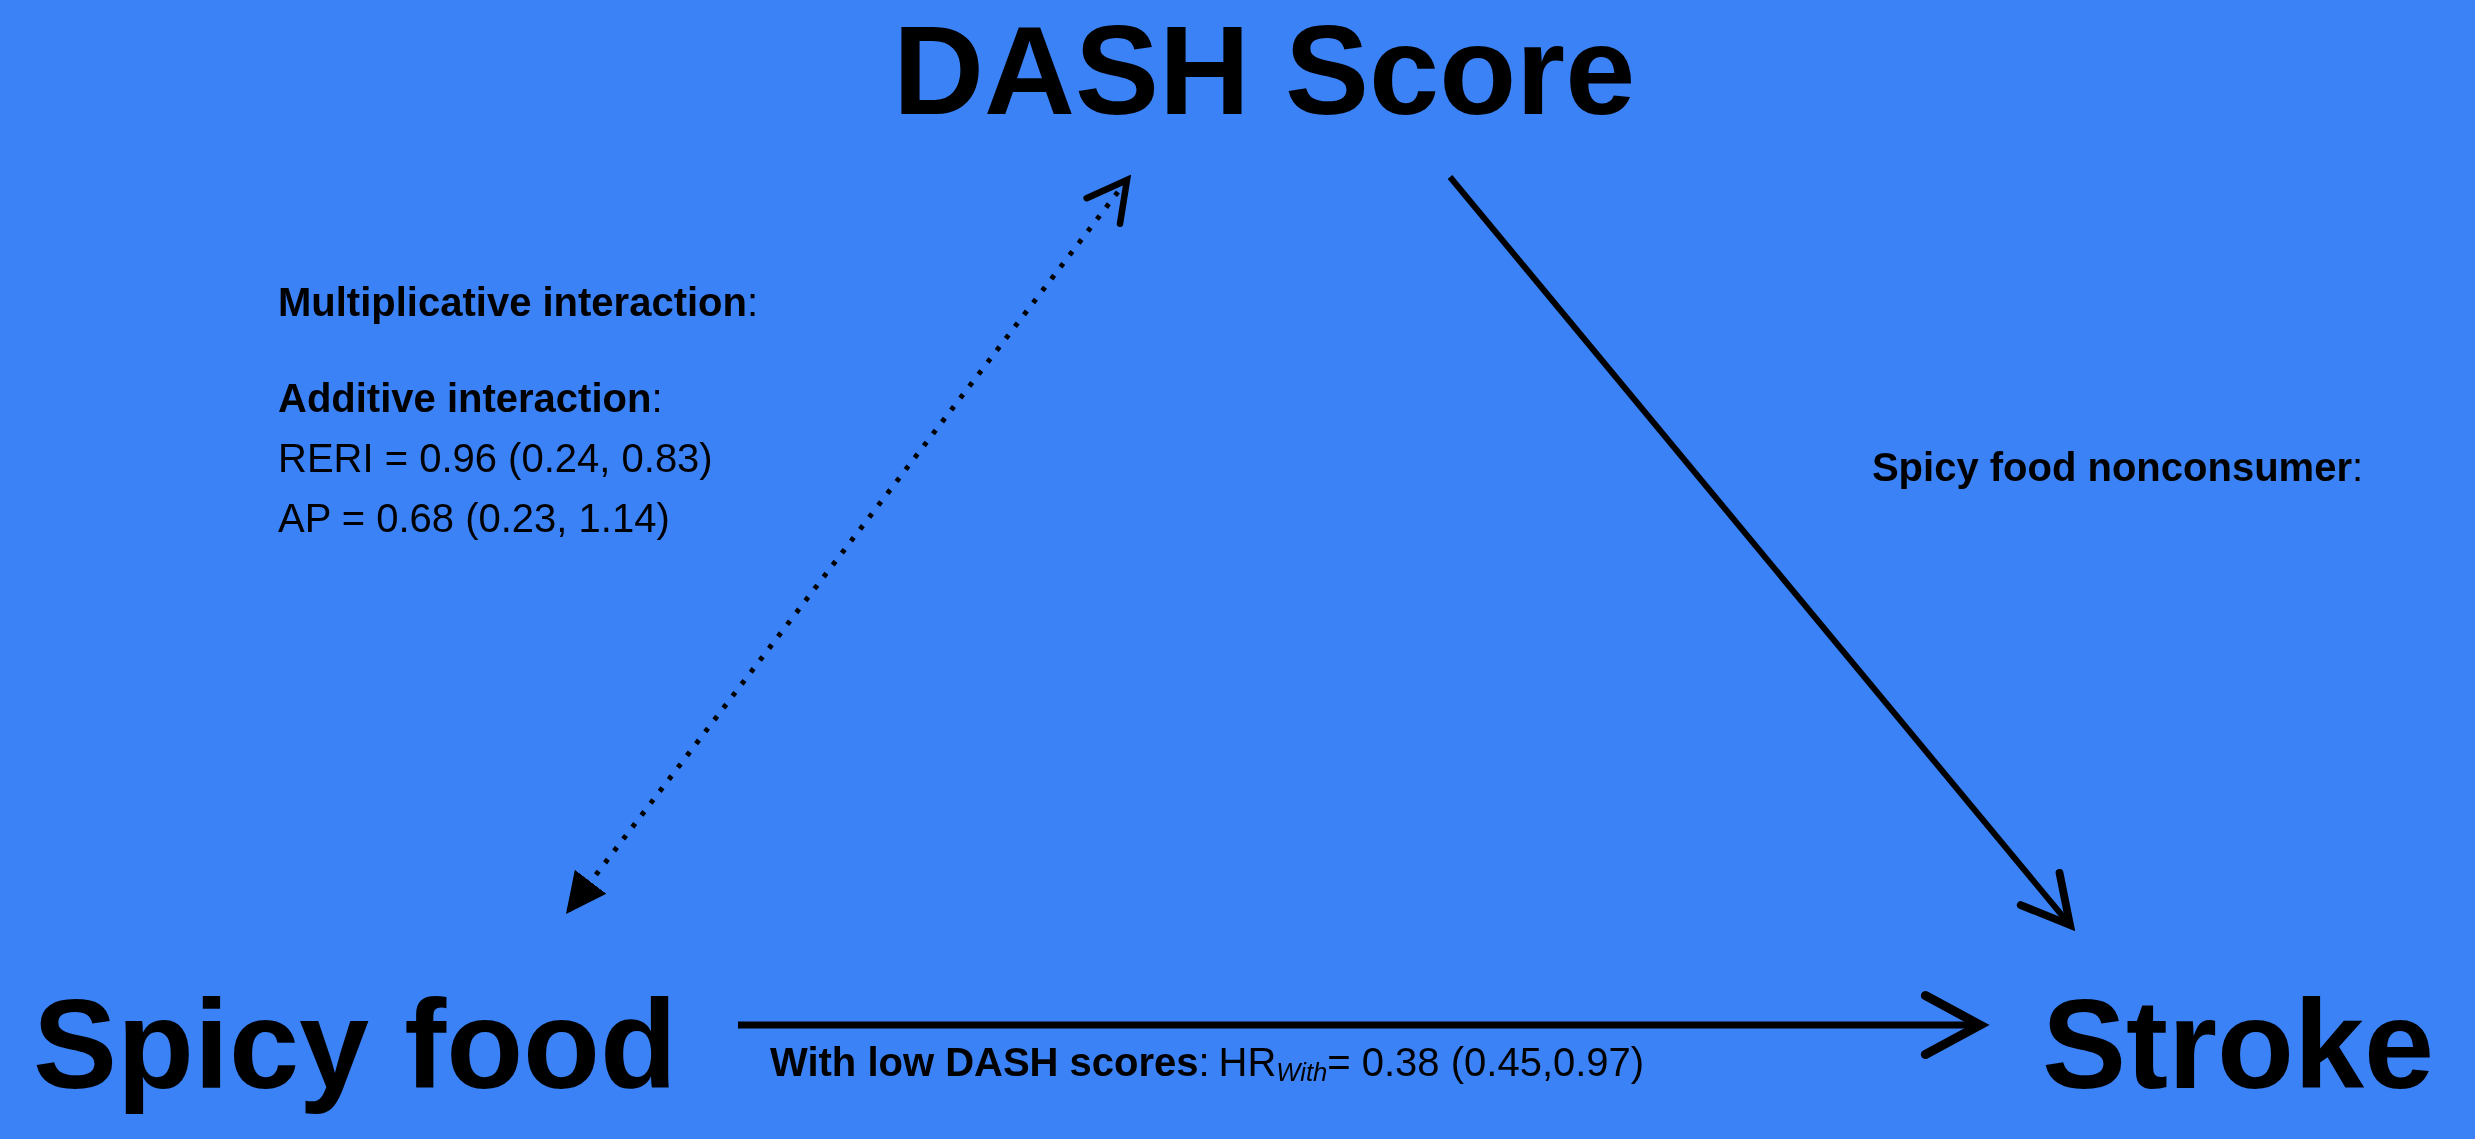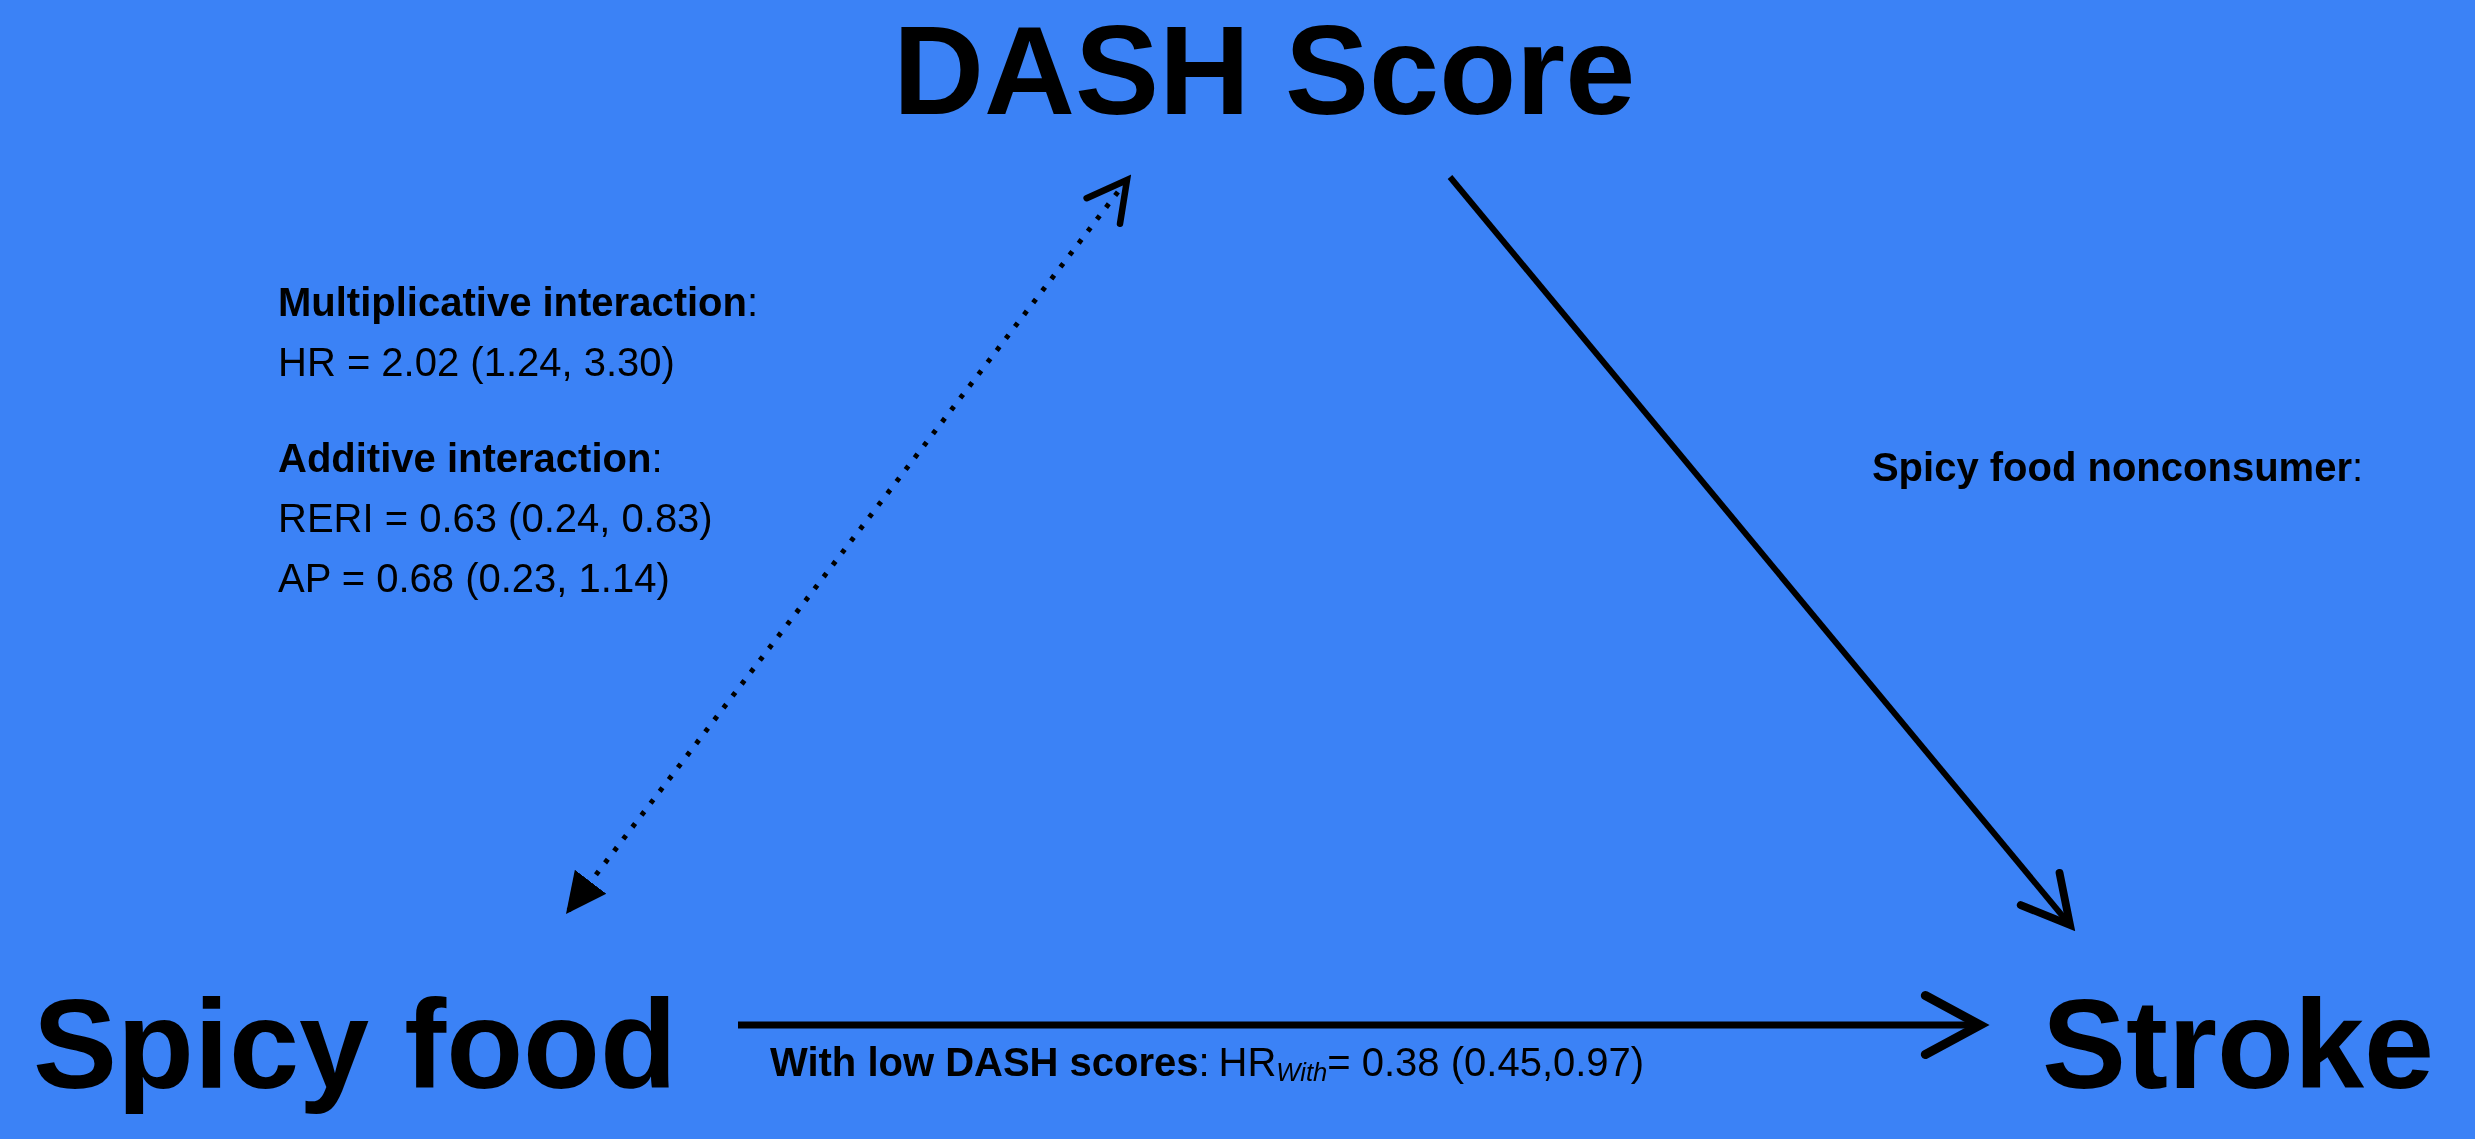--- a/index.html
+++ b/index.html
@@ -78,26 +78,25 @@
   </svg>
 
   <div class="node" id="node-mediator">DASH Score</div>
   <div class="node" id="node-outcome">Stroke</div>
   <div class="node" id="node-exposure">Spicy food</div>
 
   <div class="annot" id="interaction-panel">
     <div>
       <span class="hd">Multiplicative interaction</span><span class="rg">:</span>
     </div>
-    <div class="rg">HR = 2.02 (1.24, 3.30)</div>
     <div class="block-gap"></div>
     <div>
       <span class="hd">Additive interaction</span><span class="rg">:</span>
     </div>
-    <div class="rg">RERI = 0.63 (0.24, 0.83)</div>
+    <div class="rg">RERI = 0.96 (0.24, 0.83)</div>
     <div class="rg">AP = 0.68 (0.23, 1.14)</div>
   </div>
 
   <div class="annot" id="dash-stroke-annot">
     <div>
       <span class="hd">Spicy food nonconsumer</span><span class="rg">:</span>
     </div>
   </div>
 
   <div class="annot" id="spicy-stroke-annot">

